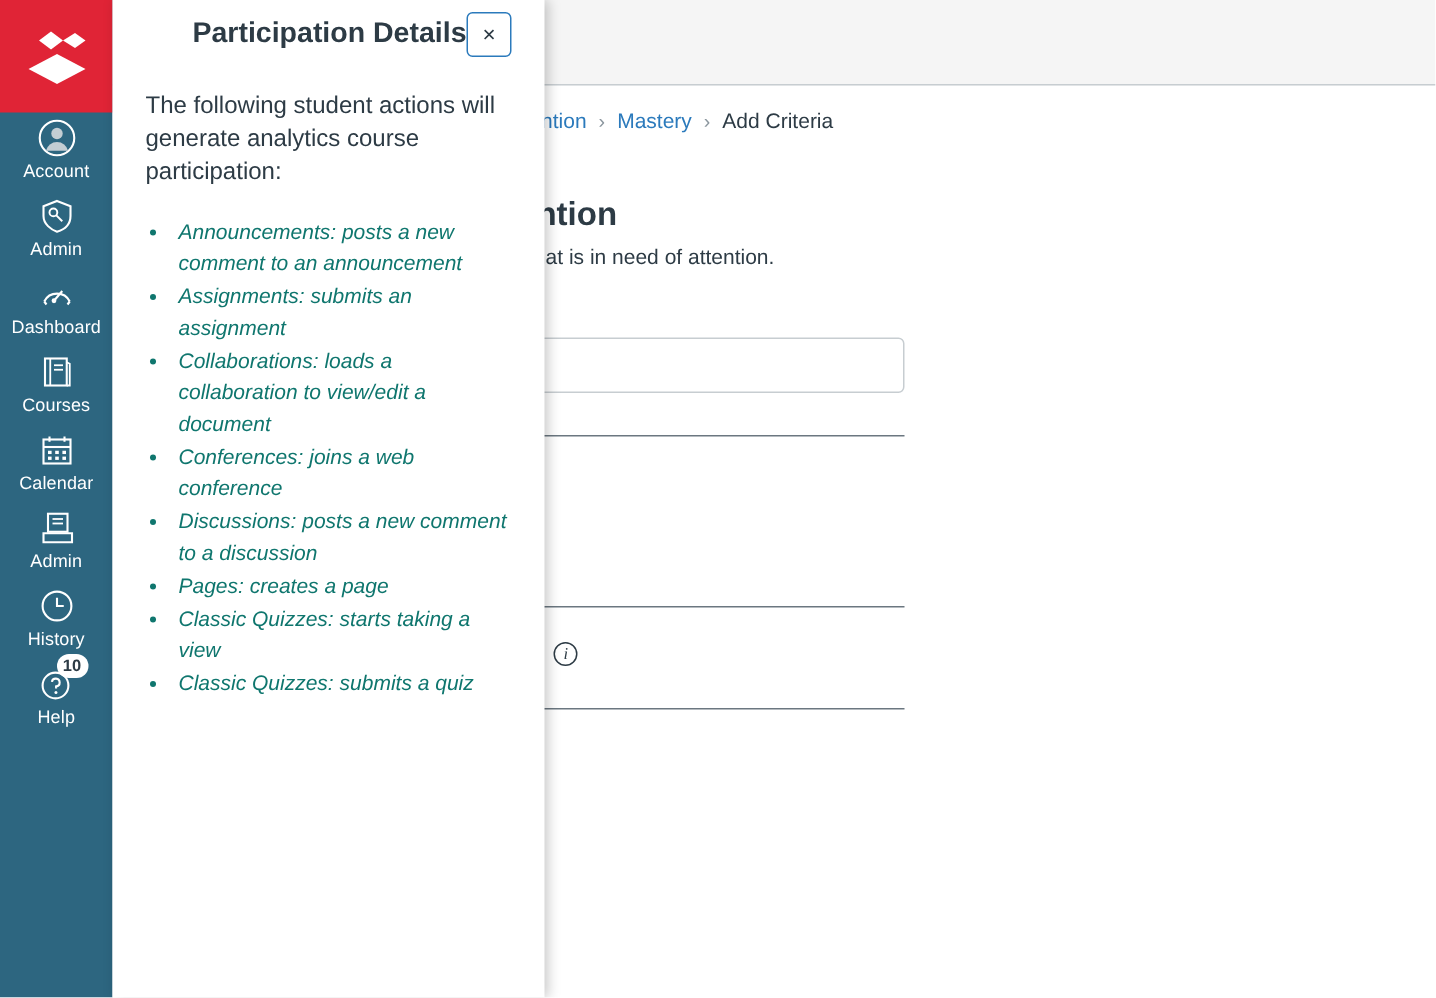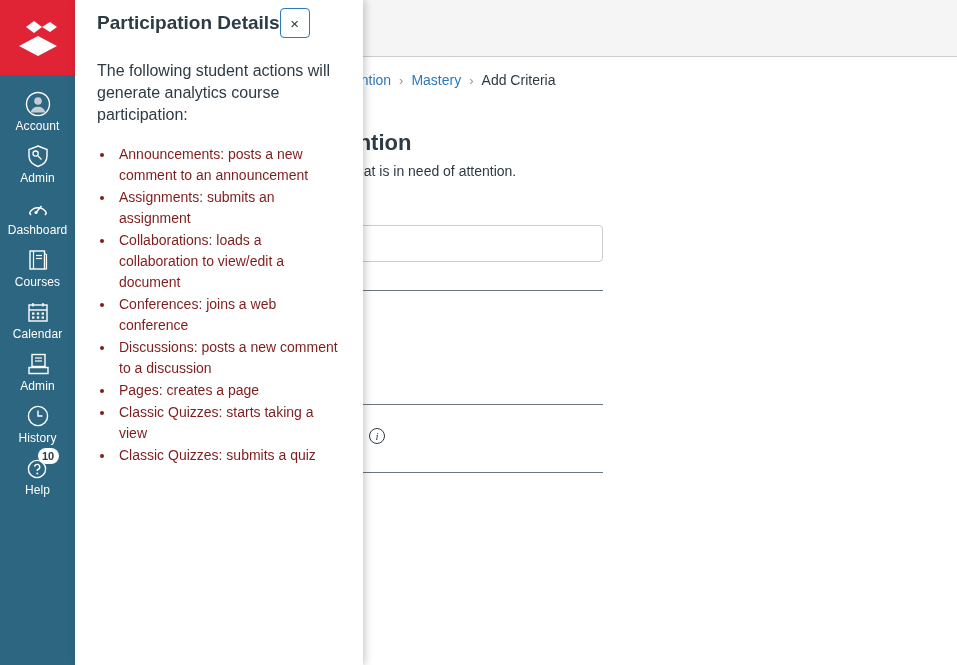--- a/index.html
+++ b/index.html
@@ -31,21 +31,21 @@
   .nav-logo-block {
     width: 75px;
     height: 75px;
     background: #E02436;
     display: flex;
     align-items: center;
     justify-content: center;
   }
   .nav-logo-block svg { display: block; }
 
-  .nav-items { padding-top: 12px; }
+  .nav-items { }
 
   .nav-item {
     display: flex;
     flex-direction: column;
     align-items: center;
     justify-content: flex-start;
     width: 75px;
     padding: 4px 0 6px 0;
     cursor: pointer;
     text-decoration: none;
@@ -276,21 +276,21 @@
     background: #ffffff;
     box-shadow: 2px 0 8px rgba(0,0,0,.22);
     z-index: 60;
     overflow: hidden;
   }
   #tray-inner { padding: 0 22px 0 22px; }
 
   #tray-header {
     display: flex;
     align-items: flex-start;
-    justify-content: flex-start;
+    justify-content: flex-end;
     padding-top: 8px;
   }
   #tray-title {
     font-size: 19px;
     font-weight: bold;
     color: #2D3B45;
     line-height: 26px;
     padding-top: 2px;
   }
   #tray-close {
@@ -315,23 +315,24 @@
     line-height: 22px;
     color: #2D3B45;
   }
   #tray-list {
     margin: 18px 0 0 18px;
     padding: 0;
   }
   #tray-list li {
     font-size: 14px;
     line-height: 21px;
-    color: #7f1d1d;
+    color: #0f766e;
     margin-bottom: 1px;
     padding-left: 4px;
+    font-style: italic;
   }
 </style>
 </head>
 <body>
 
 <div id="app">
 
   <nav id="global-nav">
 
     <div class="nav-logo-block">

